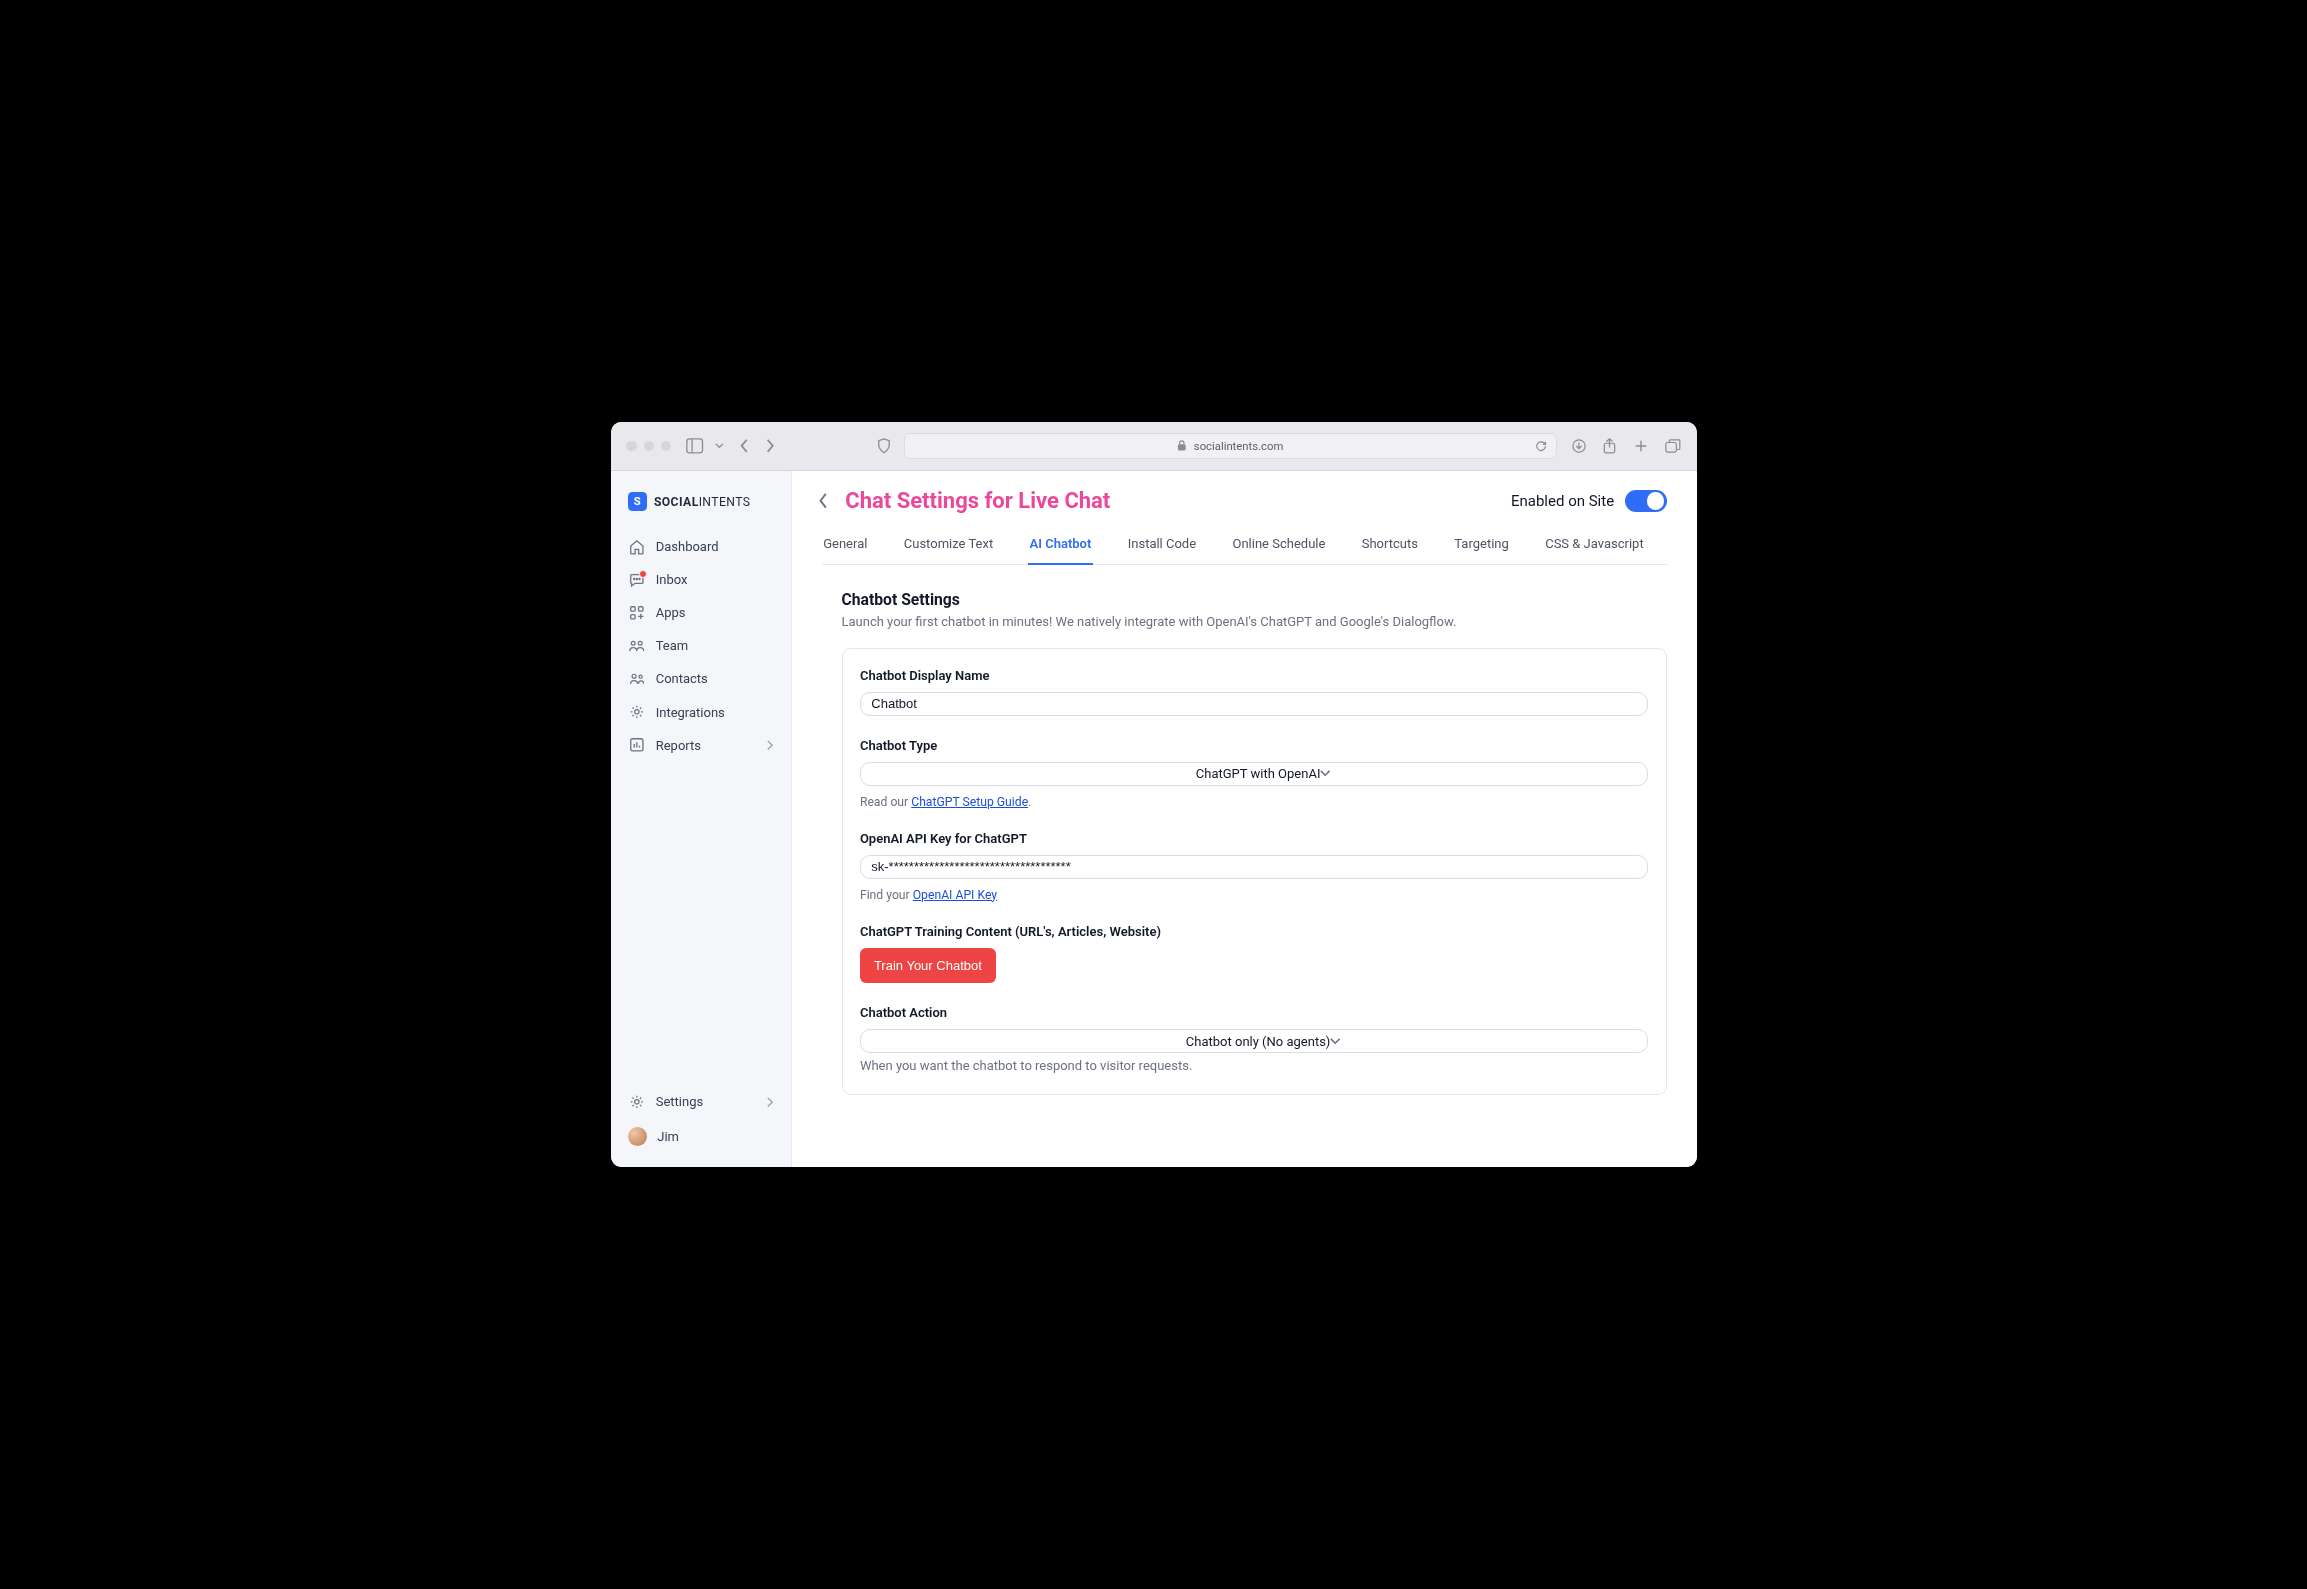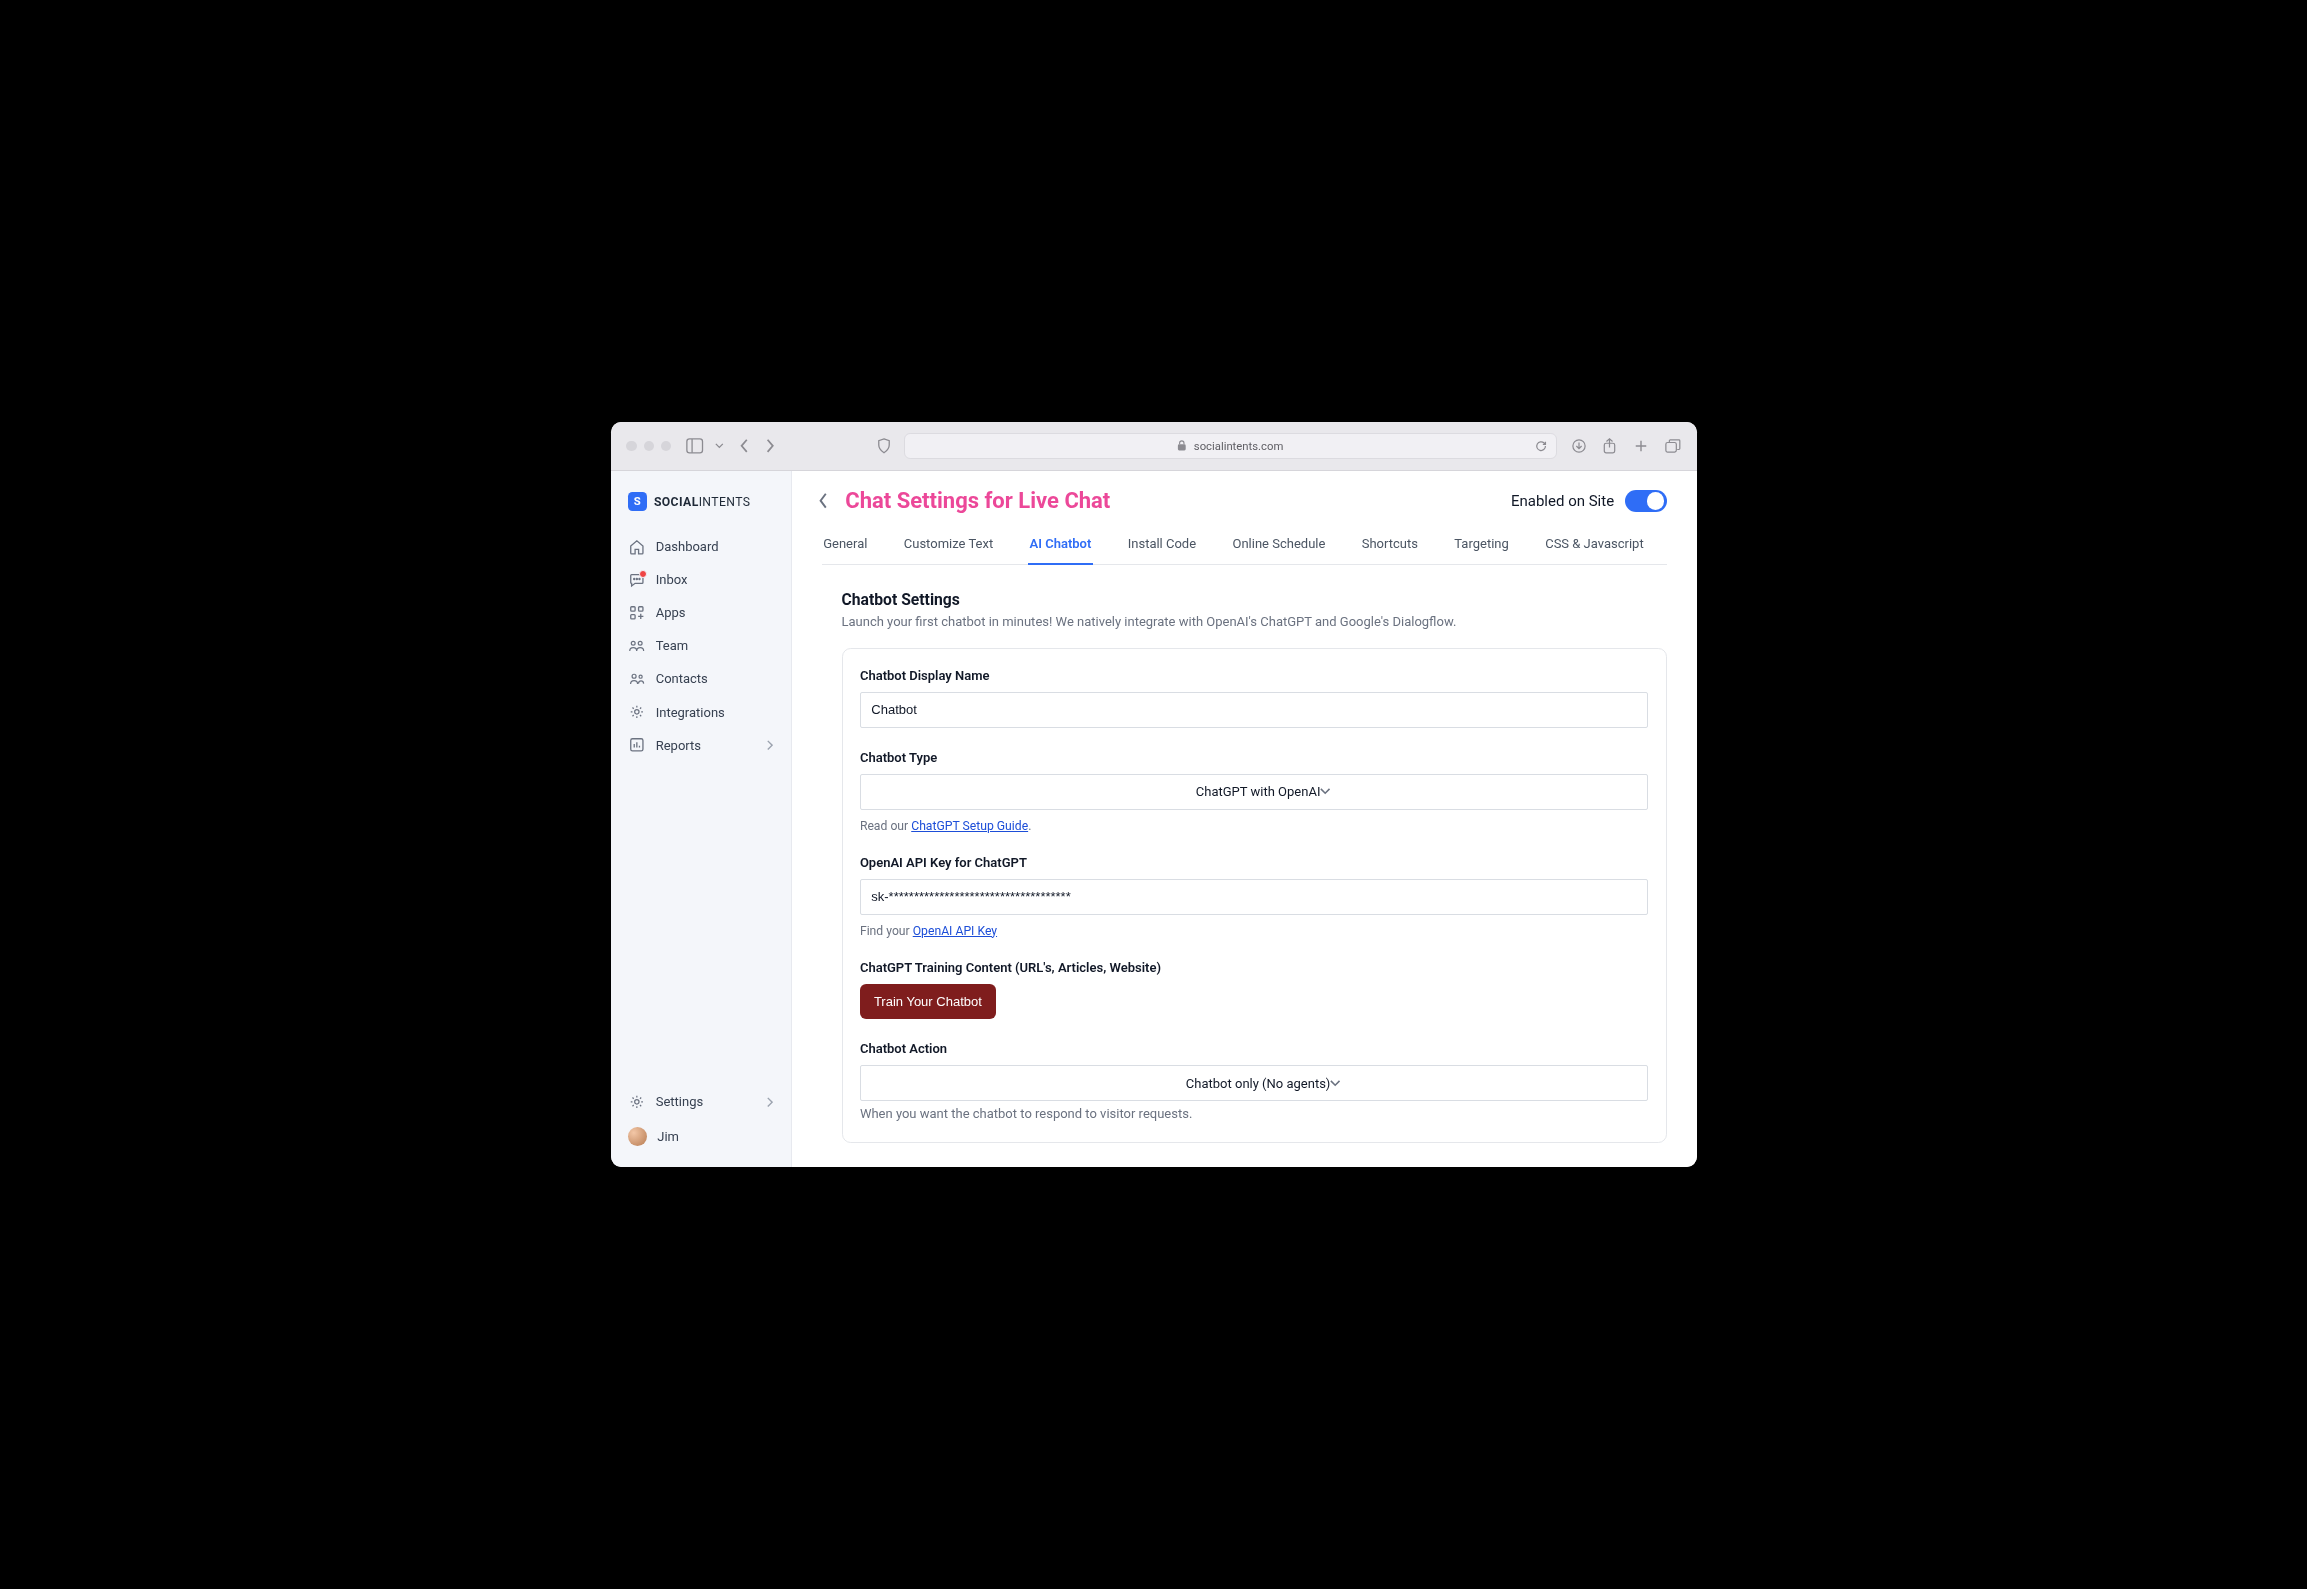--- a/index.html
+++ b/index.html
@@ -131,36 +131,36 @@
     .section-desc { font-size:13px; color:#6b7280; margin-bottom:19px; }
     .form-card {
       border:0.9px solid #e5e7eb; border-radius:8.7px;
       padding: 19px 17.4px 21px;
     }
     .field { margin-bottom: 22.6px; }
     .field:last-child { margin-bottom: 0; }
     .field-label { font-size:13px; font-weight:600; color:#111827; margin-bottom:8.7px; display:block; }
     .text-input, .select-input {
       width:100%;
-      height:36px;
+      height:24px;
       border:0.9px solid #d9dde3;
-      border-radius:2px;
+      border-radius:10px;
       padding: 0 10.4px;
       font-size:13px;
       color:#111827;
       background:#fff;
     }
     .select-input { display:flex; align-items:center; justify-content:center; cursor:pointer;padding-left:29px; }
     .select-input .caret { color:#6b7280; }
     .hint { font-size:12.2px; color:#6b7280; margin-top:8.7px; }
     .hint a, .link { color:#1d4ed8; text-decoration:underline; cursor:pointer; }
     .btn-primary {
       display:inline-flex; align-items:center; justify-content:center;
       height:35px; padding:12px 14px;
-      background:#7f1d1d; color:#fff; border:none; border-radius:6.1px;
+      background:#ef4444; color:#fff; border:none; border-radius:6.1px;
       font-size:13px; font-weight:500; cursor:pointer;
     }
     .truncated-note { color:#6b7280; font-size:13px; margin-top:5px; }
     svg { display:block; }
   </style>
 </head>
 <body>
 
 <div class="window">
 

